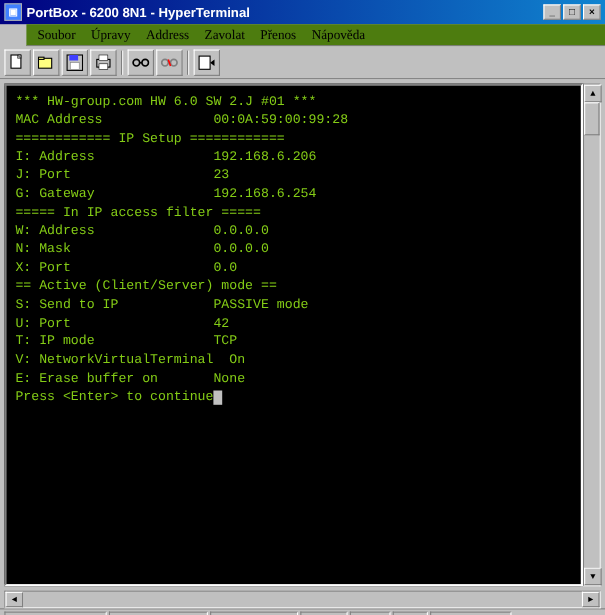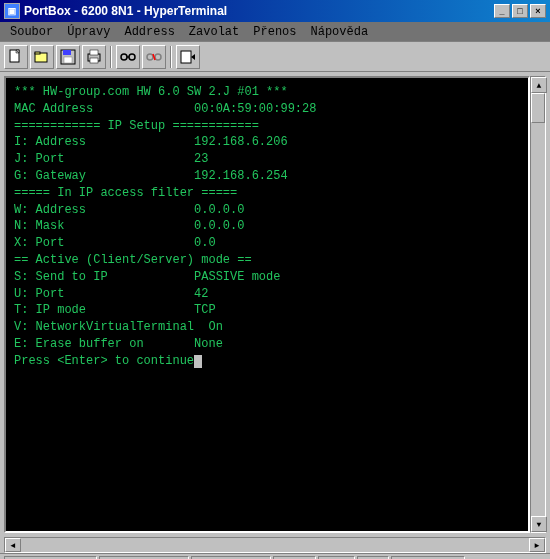--- a/index.html
+++ b/index.html
@@ -56,29 +56,30 @@
       display: flex;
       align-items: center;
       justify-content: center;
       cursor: pointer;
       font-family: Arial, sans-serif;
       color: #000;
     }
 
     
     .menu-bar {
-      background: #737373;
+      background: #4d7c0f;
       height: 20px;
       display: flex;
       align-items: center;
       padding: 0 4px;
       border-bottom: 1px solid #808080;
-      font-family: Liberation Mono, monospace;
+      font-family: Liberation Serif, serif;
       font-size: 12px;
       gap: 2px;
+      margin-left: 24px;
     }
     .menu-item {
       padding: 2px 6px;
       cursor: pointer;
     }
 
     
     .toolbar {
       background: #c0c0c0;
       height: 30px;
@@ -110,21 +111,21 @@
 
     
     .terminal-container {
       background: #c0c0c0;
       padding: 4px;
       height: calc(559px - 22px - 20px - 30px - 22px);
       display: flex;
     }
     .terminal {
       background: #000000;
-      color: #22c55e;
+      color: #84cc16;
       flex: 1;
       padding: 6px 8px;
       font-family: 'Courier New', Courier, monospace;
       font-size: 12px;
       line-height: 1.4;
       overflow: hidden;
       position: relative;
       border: 2px solid;
       border-color: #808080 #ffffff #ffffff #808080;
     }

